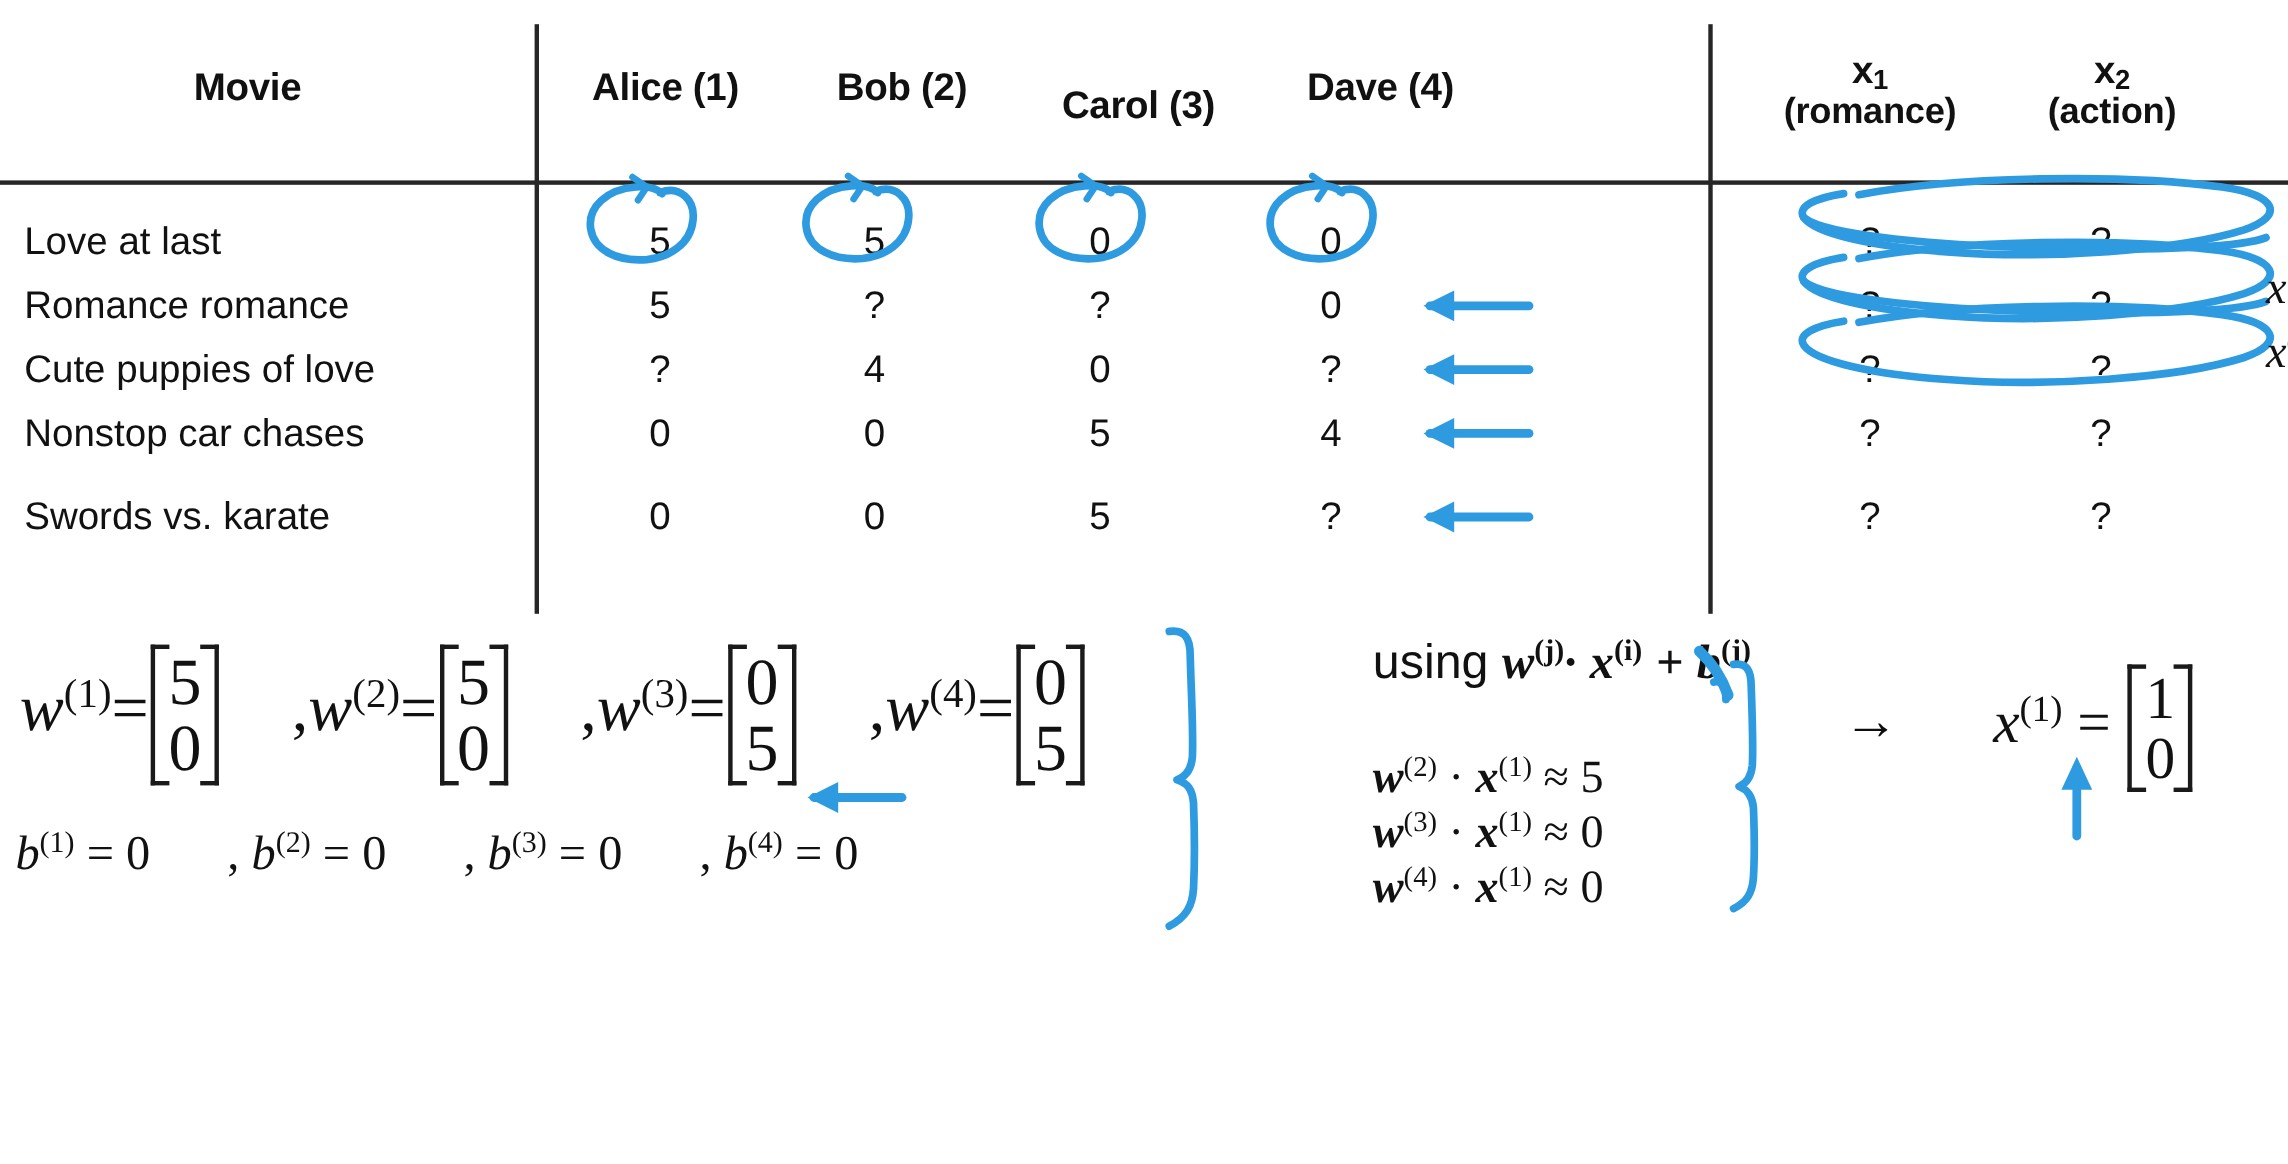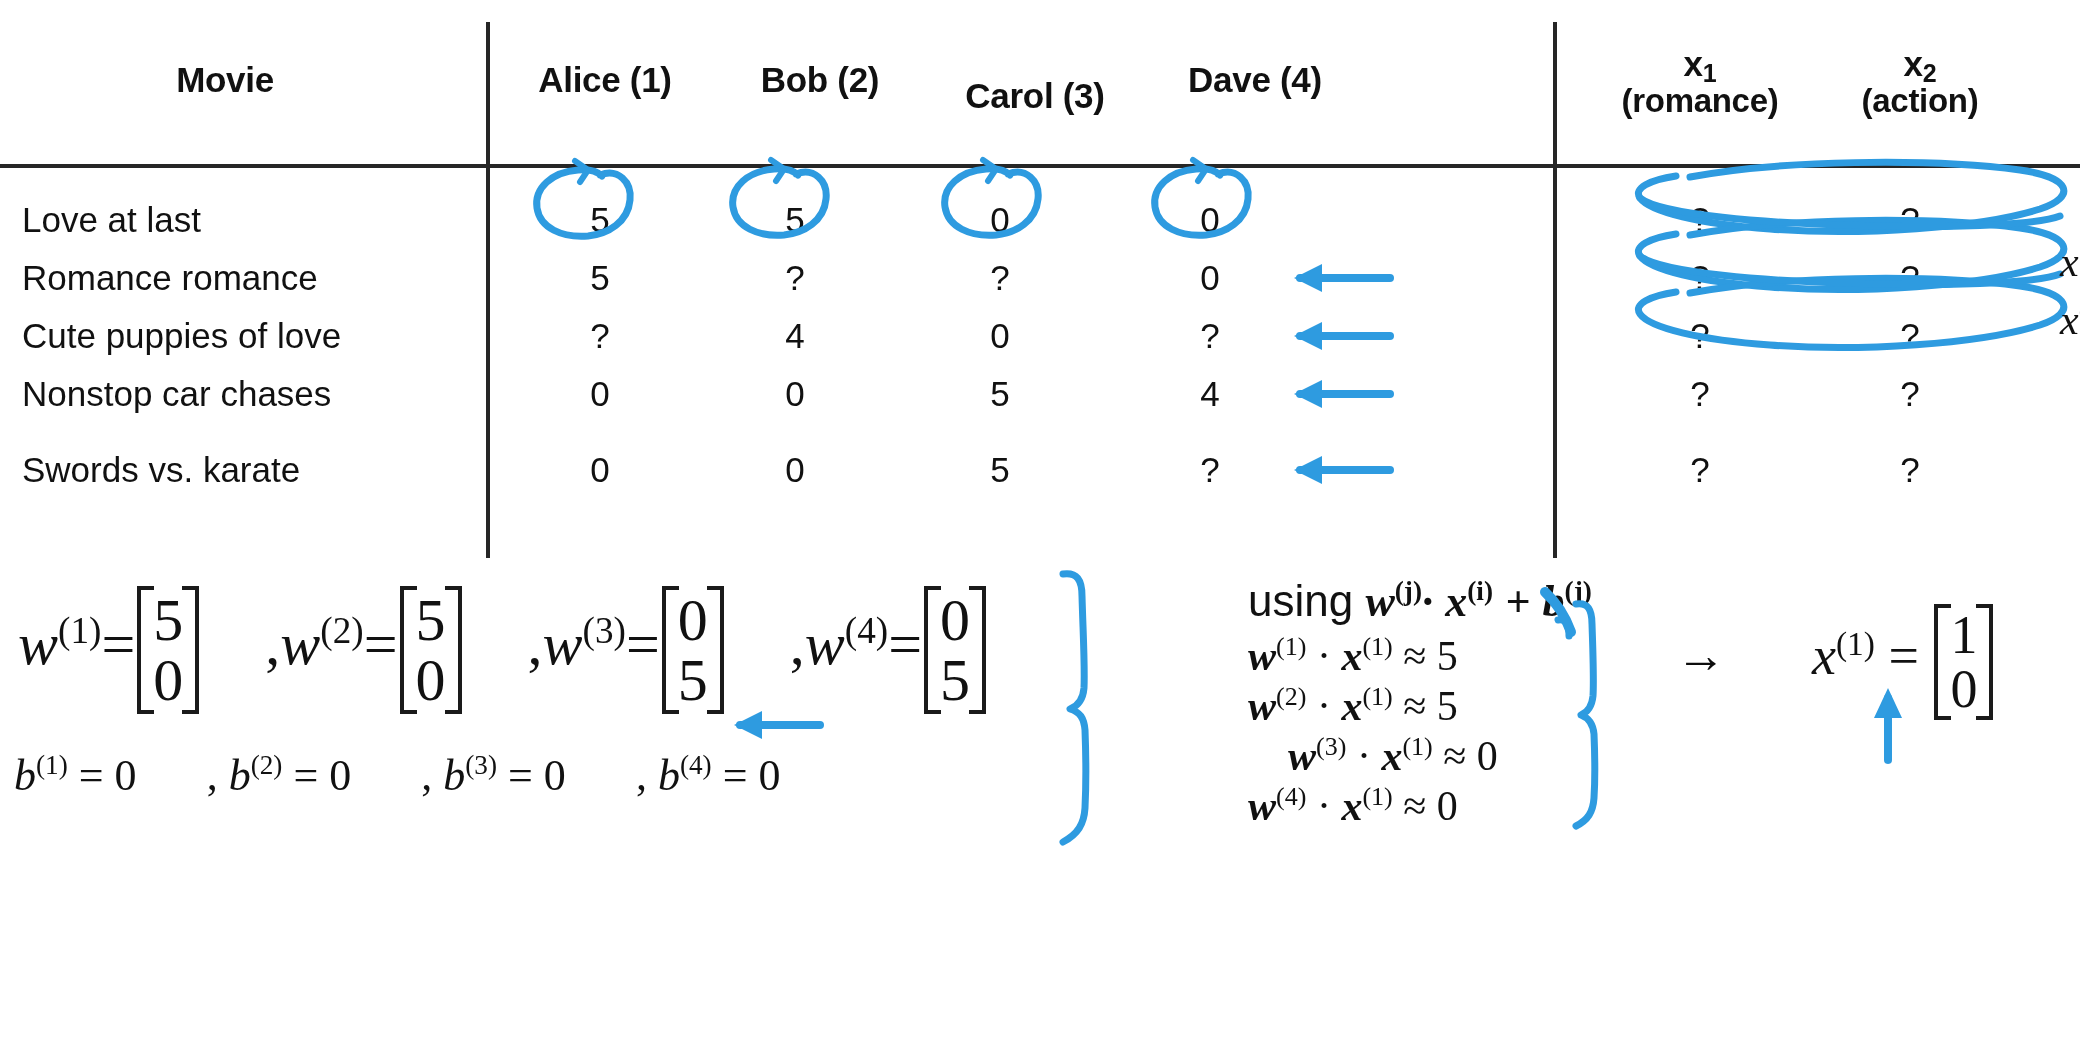--- a/index.html
+++ b/index.html
@@ -160,21 +160,21 @@
     font-weight: bold;
     font-style: italic;
   }
   .dotline {
     font-size: 42px;
     left: 1248px;
   }
   .dotline .mi { font-weight: bold; }
   #dot-0 { top: 62px; }
   #dot-1 { top: 112px; }
-  #dot-2 { top: 162px; margin-left: 40px; }
+  #dot-2 { top: 162px; }
   #dot-3 { top: 212px; }
 
   #arrow-right {
     position: absolute;
     left: 1676px; top: 56px;
     font-size: 50px;
     font-family: "Liberation Sans", sans-serif;
     color: #0d0d0d;
   }
   #xvec-line {
@@ -318,27 +318,20 @@
   </div>
 
   <div class="math" id="using-line">
     <span>using</span>
     <span class="m"><span>w</span><span class="sup">(j)</span></span><span class="m">·</span>
     <span class="m"><span>x</span><span class="sup">(i)</span></span>
     <span class="m">+</span>
     <span class="m"><span>b</span><span class="sup">(j)</span></span>
   </div>
 
-  <div class="math dotline" id="dot-0">
-    <span class="mi">w</span><span class="sup">(1)</span>
-    <span>·</span>
-    <span class="mi">x</span><span class="sup">(1)</span>
-    <span>≈</span>
-    <span>5</span>
-  </div>
   <div class="math dotline" id="dot-1">
     <span class="mi">w</span><span class="sup">(2)</span>
     <span>·</span>
     <span class="mi">x</span><span class="sup">(1)</span>
     <span>≈</span>
     <span>5</span>
   </div>
   <div class="math dotline" id="dot-2">
     <span class="mi">w</span><span class="sup">(3)</span>
     <span>·</span>

